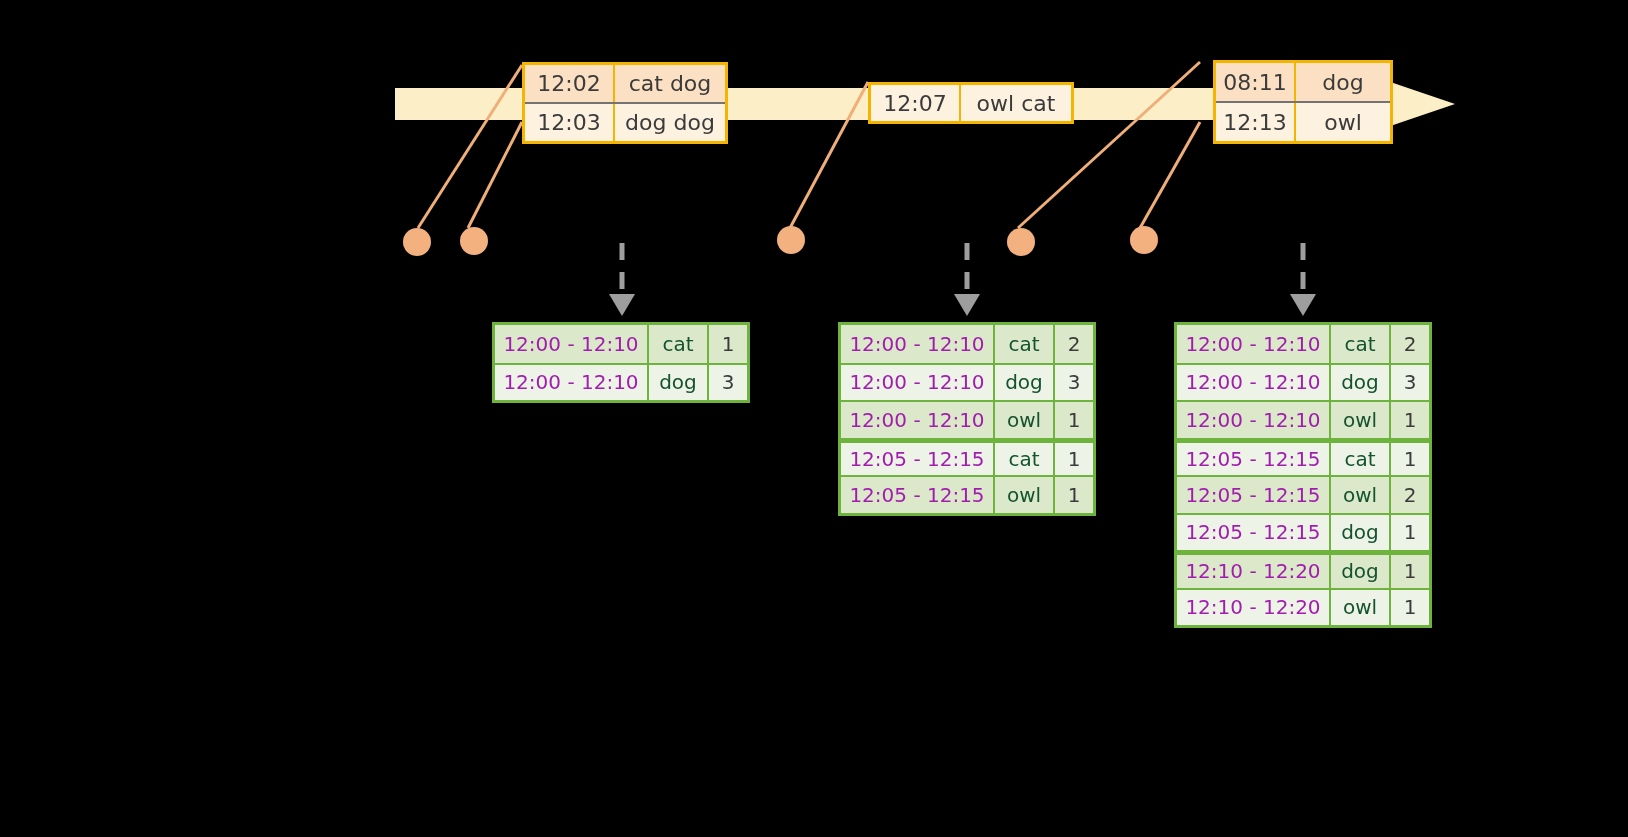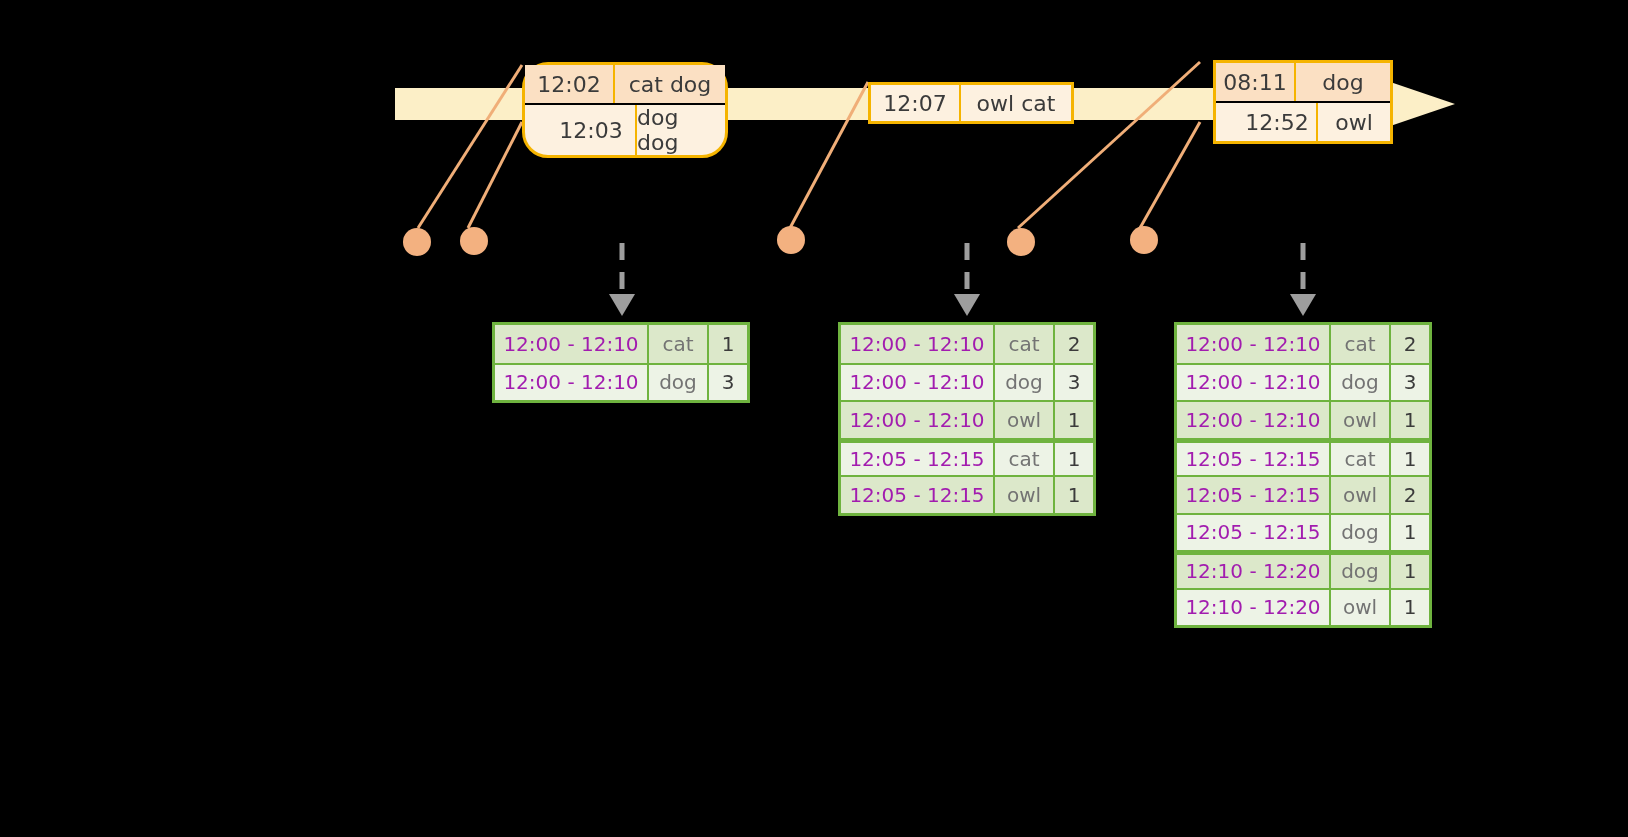--- a/index.html
+++ b/index.html
@@ -15,21 +15,21 @@
 
   
   .evt{
     position:absolute;
     border:3px solid #F5B400;
     box-sizing:border-box;
     display:flex;flex-direction:column;
     background:#FDF1E0;
   }
   .evt-row{display:flex;flex:1;}
-  .evt-row + .evt-row{border-top:2px solid #000000;padding-left:22px;}
+  .evt-row + .evt-row{border-top:2px solid #737373;}
   .evt-row.shade{background:#FBE0C3;}
   .evt-time{
     display:flex;align-items:center;justify-content:center;
     border-right:2px solid #F5B400;
     font-size:22px;color:#3b3b3b;
   }
   .evt-val{
     display:flex;align-items:center;justify-content:center;
     font-size:22px;color:#3b3b3b;flex:1;
   }
@@ -46,21 +46,21 @@
   .rrow.g1{background:#DCE8CA;}
   .rrow.g0{background:#EDF3E6;}
   .rrow.sep{border-top:5px solid #6FB33F;}
   .rc-win{
     display:flex;align-items:center;justify-content:center;
     font-size:20px;color:#a21caf;
     border-right:2px solid #6FB33F;
   }
   .rc-key{
     display:flex;align-items:center;justify-content:center;
-    font-size:20px;color:#737373;
+    font-size:20px;color:#14532d;
     border-right:2px solid #6FB33F;
   }
   .rc-cnt{
     display:flex;align-items:center;justify-content:center;
     font-size:20px;color:#3b3b3b;
   }
 </style>
 </head>
 <body>
 
@@ -94,21 +94,21 @@
       <line x1="967" y1="243" x2="967" y2="296" stroke-dasharray="17 12"></line>
       <line x1="1303" y1="243" x2="1303" y2="296" stroke-dasharray="17 12"></line>
     </g>
     <g fill="#9E9E9E">
       <polygon points="609,294 635,294 622,316"></polygon>
       <polygon points="954,294 980,294 967,316"></polygon>
       <polygon points="1290,294 1316,294 1303,316"></polygon>
     </g>
   </svg>
 
-  <div class="evt" style="left:522px;top:62px;width:206px;height:96px;border-radius:26px;">
+  <div class="evt" style="left:522px;top:62px;width:206px;height:82px;">
     <div class="evt-row shade">
       <div class="evt-time" style="width:88px;">12:02</div>
       <div class="evt-val">cat dog</div>
     </div>
     <div class="evt-row">
       <div class="evt-time" style="width:88px;">12:03</div>
       <div class="evt-val">dog dog</div>
     </div>
   </div>
 
@@ -118,21 +118,21 @@
       <div class="evt-val">owl cat</div>
     </div>
   </div>
 
   <div class="evt" style="left:1213px;top:60px;width:180px;height:84px;">
     <div class="evt-row shade">
       <div class="evt-time" style="width:78px;">08:11</div>
       <div class="evt-val">dog</div>
     </div>
     <div class="evt-row">
-      <div class="evt-time" style="width:78px;">12:52</div>
+      <div class="evt-time" style="width:78px;">12:13</div>
       <div class="evt-val">owl</div>
     </div>
   </div>
 
   <div class="rtbl" style="left:492px;top:322px;width:258px;">
       <div class="rrow g1">
         <div class="rc-win" style="width: 152px;">12:00 - 12:10</div>
         <div class="rc-key" style="width: 58px;">cat</div>
         <div class="rc-cnt" style="flex: 1 1 0%;">1</div>
       </div>

